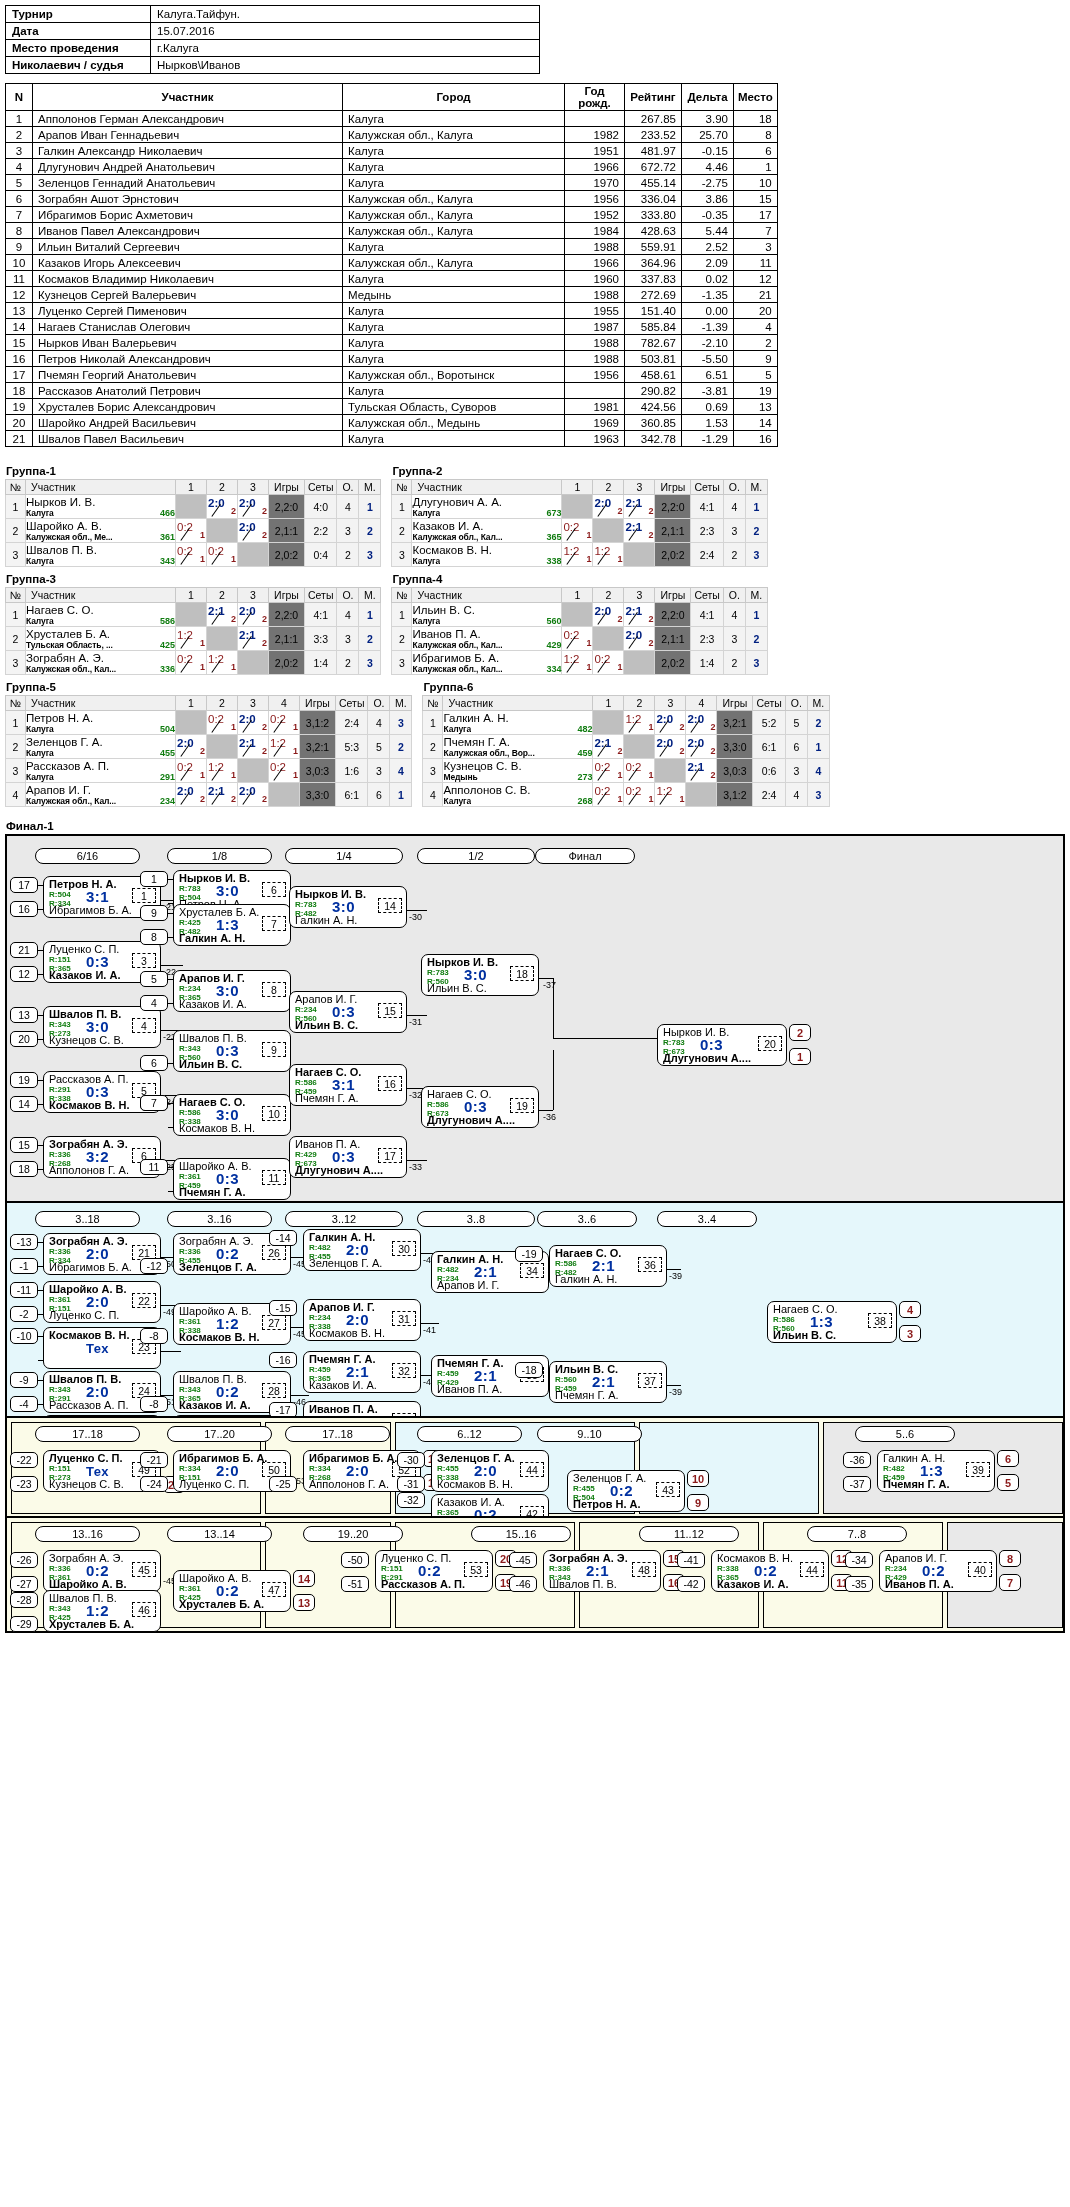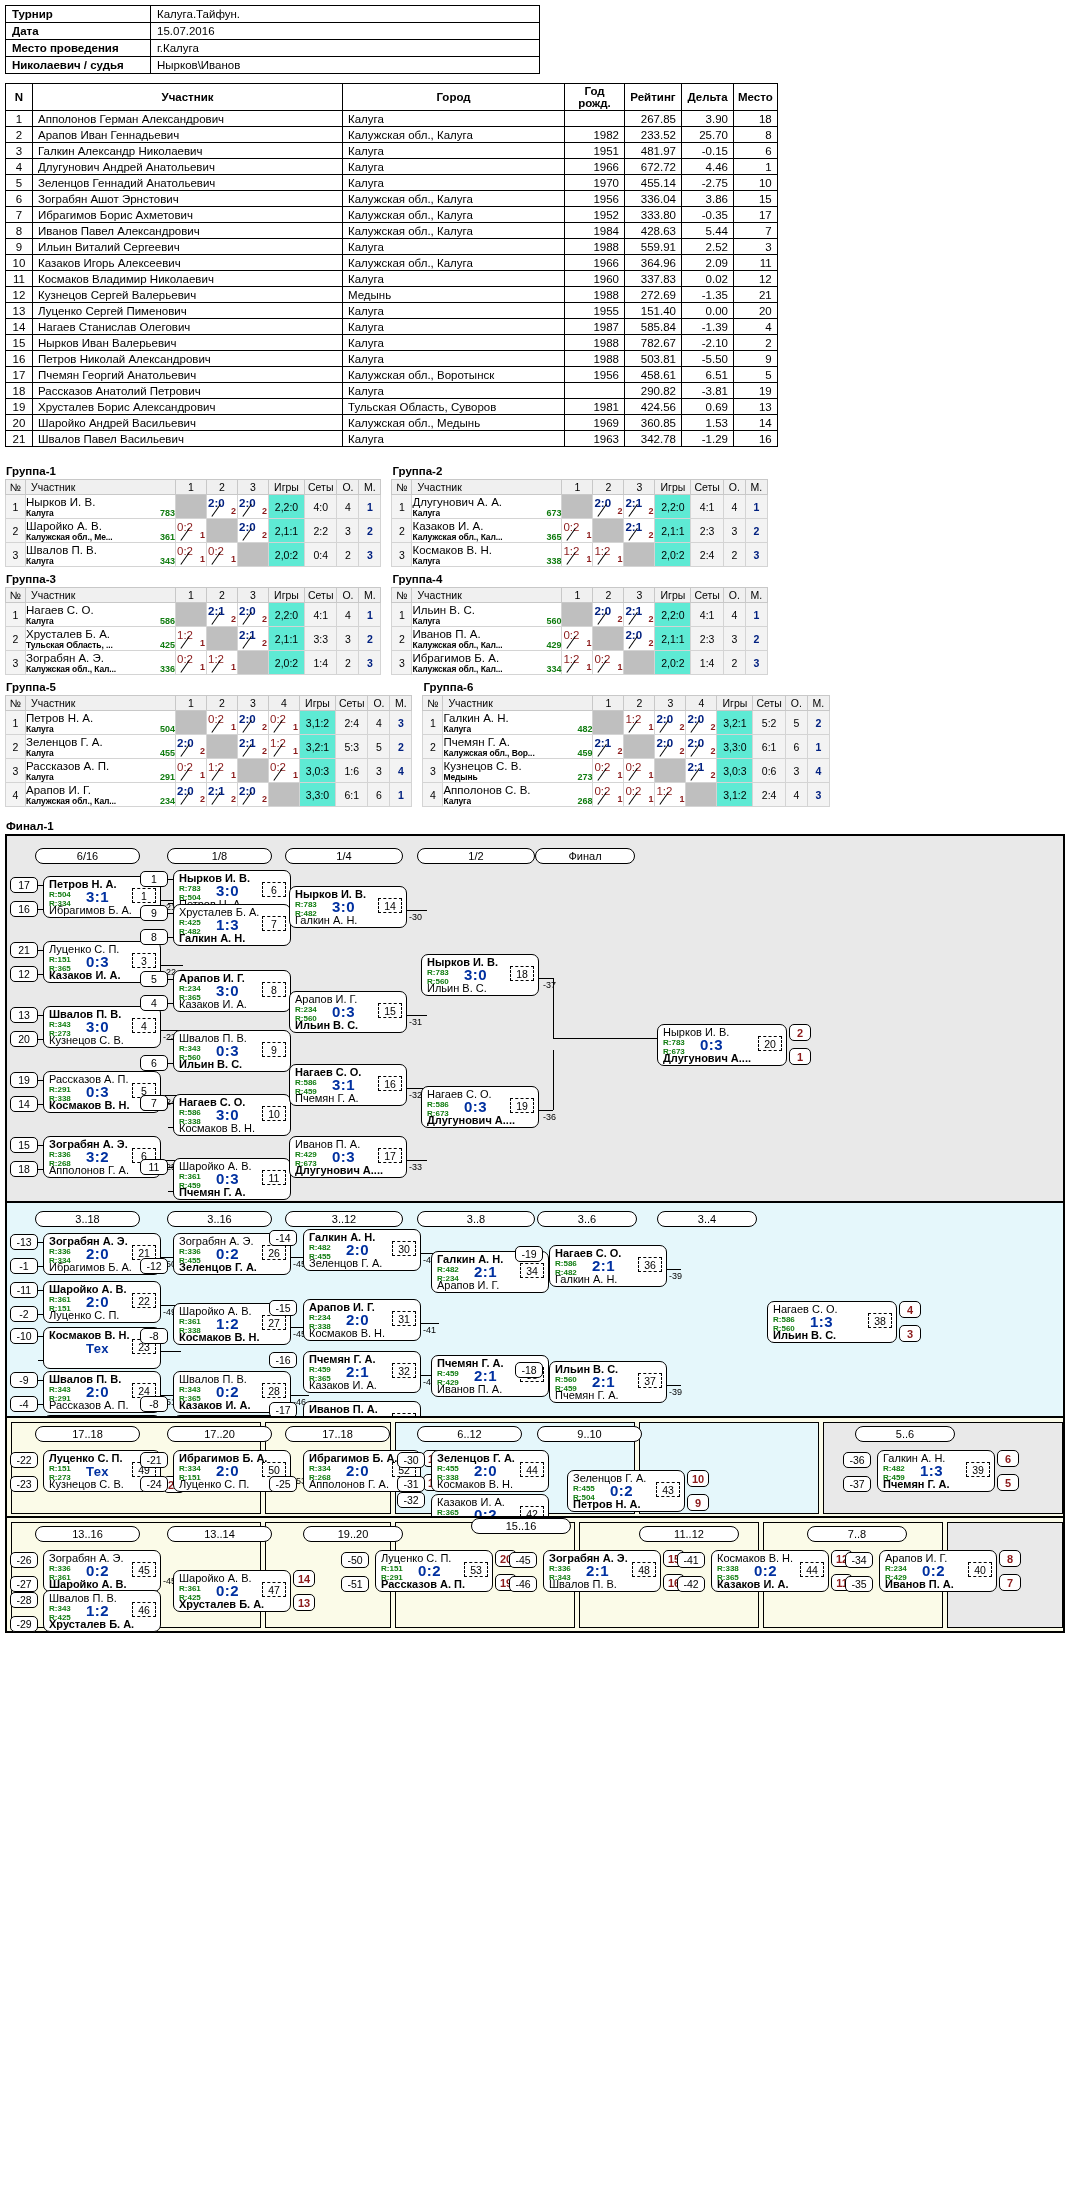--- a/index.html
+++ b/index.html
@@ -51,21 +51,21 @@
   td.g-cell { width:31px; text-align:center; vertical-align:middle; position:relative; }
   td.g-cell.diag { background:#bfbfbf; }
   .sc { position:relative; display:inline-block; width:28px; height:20px; }
   .sc .a { position:absolute; left:0; top:1px; font-size:11.5px; font-weight:bold; }
   .sc .a.win { color:#002080; }
   .sc .a.los { color:#8b1a1a; font-weight:normal;}
   .sc .b { position:absolute; right:0px; bottom:0px; font-size:9px; font-weight:bold; color:#8b1a1a; }
   .sc .sl { position:absolute; left:12px; bottom:1px; width:16px; height:11px; }
   .sc .sl:after{ content:""; position:absolute; left:0; top:0; width:1px; height:15px; background:#000;
      transform:rotate(35deg); transform-origin:top left;}
-  td.g-num { width:36px; text-align:center; font-size:10.5px; background:#5eead4; }
+  td.g-num { width:36px; text-align:center; font-size:10.5px; background:#737373; }
   td.g-sets{ width:30px; text-align:center; font-size:10.5px; background:#f3f3f3;}
   td.g-o   { width:22px; text-align:center; font-size:10.5px; background:#f3f3f3;}
   td.g-m   { width:22px; text-align:center; font-size:11px; font-weight:bold; color:#002080; background:#f3f3f3;}
 
   
   .final-title { font-weight:bold; font-size:11.5px; margin:13px 0 2px 6px;}
   .bracket-outer { position:relative; margin:0 0 0 5px; width:1060px; border:2px solid #000; background:#ffffff;}
   .panel { position:relative; }
   .panel.main { height:365px; background:#e9e9e9; }
   .panel.cons { height:215px; background:#e5f7fb; border-top:2px solid #000;}
@@ -353,21 +353,21 @@
               <th>М.</th>
             </tr>
           </thead>
           <tbody>
             <tr>
               <td class="g-no">1</td>
               <td class="g-pl">
                 <div class="g-nm">Нырков И. В.</div>
                 <div class="g-sub">
                   <span class="g-city">Калуга</span>
-                  <span class="g-rat">783</span>
+                  <span class="g-rat">466</span>
                 </div>
               </td>
               <td class="g-cell diag"></td>
               <td class="g-cell"><span class="sc"><span class="a win">2:0</span><span class="sl"></span><span class="b">2</span></span></td>
               <td class="g-cell"><span class="sc"><span class="a win">2:0</span><span class="sl"></span><span class="b">2</span></span></td>
               <td class="g-num">2,2:0</td>
               <td class="g-sets">4:0</td>
               <td class="g-o">4</td>
               <td class="g-m">1</td>
             </tr>
@@ -1349,21 +1349,21 @@
       <div class="inner" id="panel-plc2">
         <div class="subpanel " style="left: 4px; top: 4px; width: 250px; height: 106px;"></div>
         <div class="subpanel " style="left: 258px; top: 4px; width: 126px; height: 106px;"></div>
         <div class="subpanel " style="left: 388px; top: 4px; width: 180px; height: 106px;"></div>
         <div class="subpanel " style="left: 572px; top: 4px; width: 180px; height: 106px;"></div>
         <div class="subpanel " style="left: 756px; top: 4px; width: 180px; height: 106px;"></div>
         <div class="subpanel grey" style="left: 940px; top: 4px; width: 116px; height: 106px;"></div>
         <div class="rnd-label" style="left: 28px; top: 8px; width: 105px;">13..16</div>
         <div class="rnd-label" style="left: 160px; top: 8px; width: 105px;">13..14</div>
         <div class="rnd-label" style="left: 296px; top: 8px; width: 100px;">19..20</div>
-        <div class="rnd-label" style="left: 464px; top: 0; width: 100px;">15..16</div>
+        <div class="rnd-label" style="left: 464px; top: 8px; width: 100px;">15..16</div>
         <div class="rnd-label" style="left: 632px; top: 8px; width: 100px;">11..12</div>
         <div class="rnd-label" style="left: 800px; top: 8px; width: 100px;">7..8</div>
         <div class="seed" style="left: 3px; top: 34px;">-26</div>
         <div class="seed" style="left: 3px; top: 58px;">-27</div>
         <div class="mbox" style="left: 36px; top: 32px; width: 118px;">
           <div class="p1">Зограбян А. Э.</div>
           <div class="r1">R:336</div>
           <div class="r2">R:361</div>
           <div class="sco">0:2</div>
           <div class="mno">45</div>

